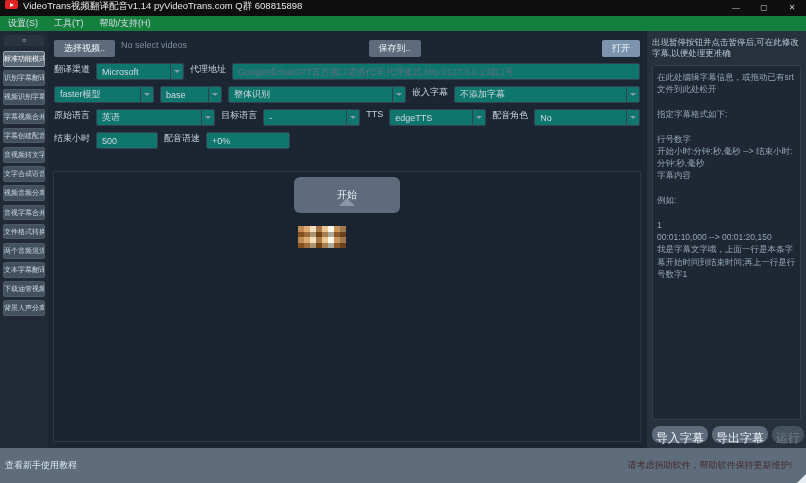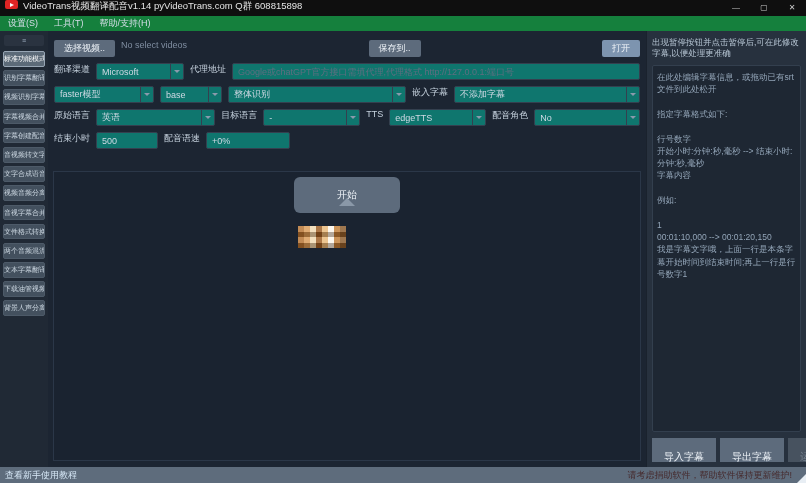--- a/index.html
+++ b/index.html
@@ -54,25 +54,25 @@
      background:
        repeating-linear-gradient(0deg, rgba(40,20,5,.35) 0 5px, rgba(255,255,255,.18) 5px 11px),
        repeating-linear-gradient(90deg, #b5712f 0 6px, #d99a55 6px 12px, #f0d9b0 12px 18px, #9a5a20 18px 24px, #e8b878 24px 30px, #fdf6ea 30px 36px, #c07c35 36px 42px, #8a5a2a 42px 48px);
   }
 
   
   .rightpanel { width:160px; flex:0 0 auto; background:#27313e; padding:6px 5px 5px 5px; display:flex; flex-direction:column; border-left:1px solid #1a222d; }
   .rp-header { font-size:8.5px; color:#b6c5d3; line-height:1.35; margin-bottom:5px; }
   .rp-editor { flex:1 1 auto; background:#1e2733; border:1px solid #333f4e; border-radius:2px; padding:5px 4px; font-size:8.5px; line-height:1.45; color:#93a5b8; white-space:pre-wrap; overflow:hidden; margin-bottom:6px; }
   .rp-btnrow { display:flex; gap:4px; flex:0 0 auto; }
-  .rp-btn { flex:1 1 0; height:17px; font-size:10px; padding:12px; background:#5d6b7c; color:#eef3f8; border:none; border-radius:0; white-space:nowrap; }
+  .rp-btn { flex:1 1 0; height:17px; font-size:12px; padding:4px; background:#5d6b7c; color:#eef3f8; border:none; border-radius:8px; white-space:nowrap; }
   .rp-btn.disabled { background:#47525f; color:#76828f; }
 
   
-  .statusbar { height:16px; background:#5e6c7c; flex:0 0 auto; display:flex; align-items:center; position:relative; }
+  .statusbar { height:35px; background:#5e6c7c; flex:0 0 auto; display:flex; align-items:center; position:relative; }
   .status-link { font-size:9px; color:#d8e9f8; padding-left:5px; }
   .status-donate { margin-left:auto; font-size:9px; color:#462b2e; padding-right:14px; }
   .grip { position:absolute; right:0; bottom:0; width:0; height:0; border-left:9px solid transparent; border-bottom:9px solid #e8eef4; }
 </style>
 </head>
 <body>
 
 <div id="app">
 
   <div class="titlebar">

